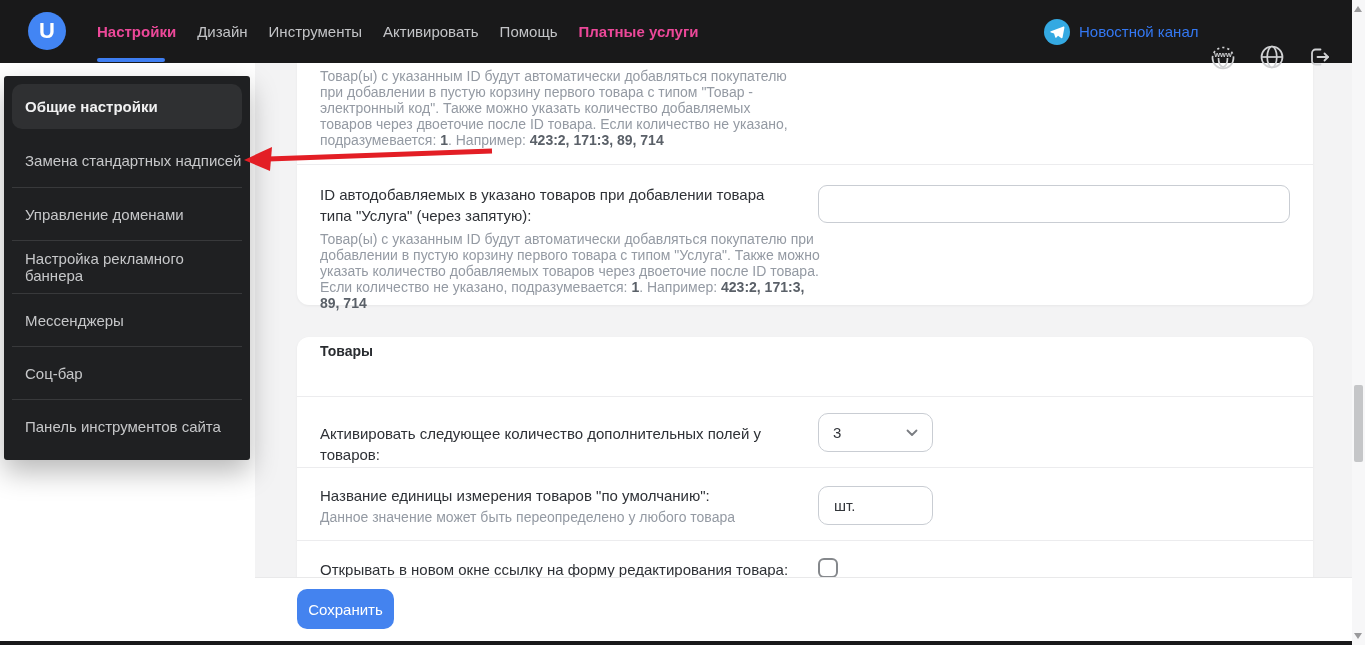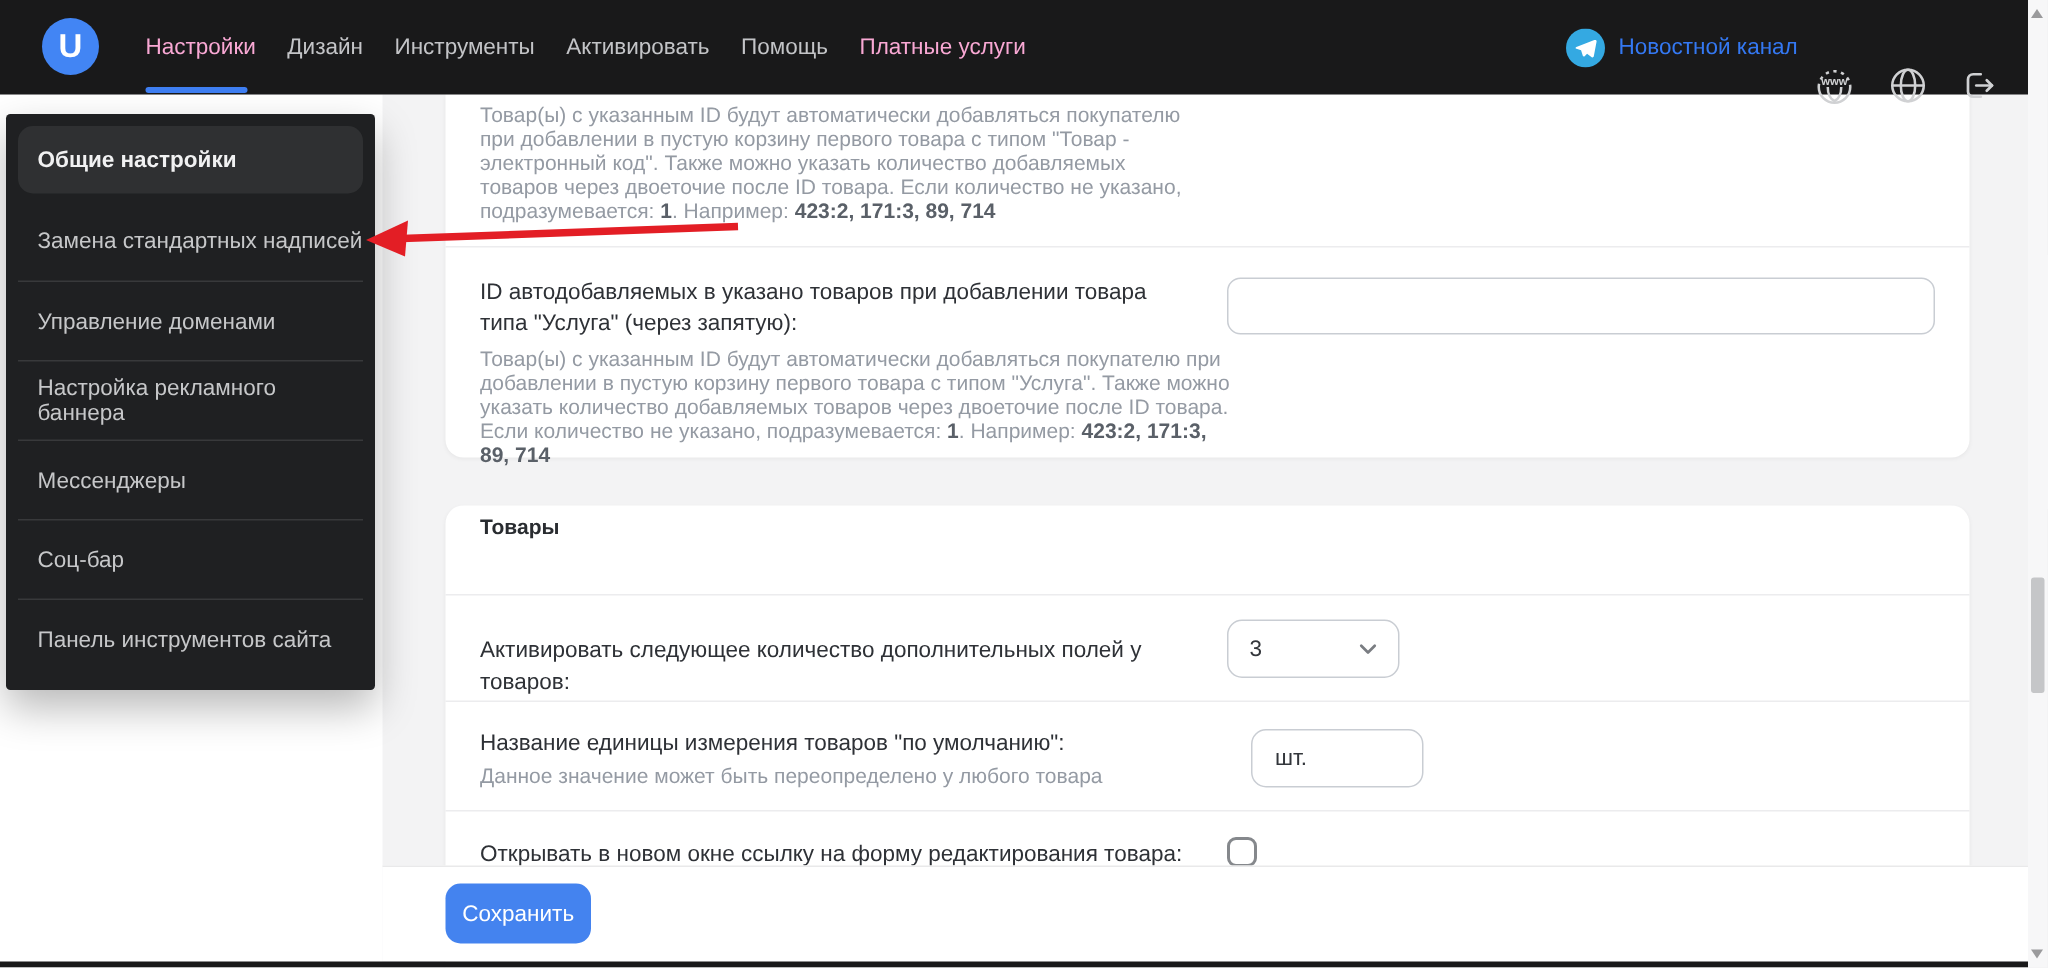--- a/index.html
+++ b/index.html
@@ -7,21 +7,21 @@
   body { font-family:"Liberation Sans", sans-serif; background:#f3f3f4; }
   #app { position:relative; width:1365px; height:645px; }
 
   
   .header { position:absolute; left:0; top:0; width:1352px; height:63px; background:#19191a; z-index:8; }
   .logo { position:absolute; left:28px; top:12px; width:38px; height:38px; border-radius:50%;
           background:#4285f4; color:#fff; font-weight:700; font-size:22px;
           display:flex; align-items:center; justify-content:center; cursor:pointer; }
   .nav { position:absolute; left:97px; top:0; height:63px; display:flex; gap:21px; align-items:center; }
   .nav-item { font-size:15px; color:#c3c4c7; cursor:pointer; white-space:nowrap; }
-  .nav-item.active, .nav-item.strong { color:#f9a8d4; font-weight:400; }
+  .nav-item.active, .nav-item.strong { color:#ec4899; font-weight:700; }
   .nav-underline { position:absolute; left:97px; top:58px; width:68px; height:4px; background:#3e7ef2; border-radius:3px; }
   .tg-link { position:absolute; left:1044px; top:18px; height:27px; display:flex; align-items:center; gap:9px;
              color:#3478f2; font-size:15px; cursor:pointer; }
   .hdr-icon { position:absolute; top:20px; cursor:pointer; line-height:0;margin-top:23px; }
   .hdr-icon.www { left:1209px; }
   .hdr-icon.globe { left:1258px; }
   .hdr-icon.logout { left:1304px; }
 
   
   .left-col { position:absolute; left:0; top:63px; width:255px; height:582px; background:#ffffff; z-index:1; }
@@ -163,21 +163,21 @@
       <span class="chev">
         <svg width="12" height="8" viewBox="0 0 12 8" fill="none" stroke="#7a7d82" stroke-width="1.8" stroke-linecap="round" stroke-linejoin="round">
             <path d="M1.5 1.5 L6 6 L10.5 1.5"></path>
           </svg>
       </span>
     </div>
     <div class="divider" style="top:130px;"></div>
 
     <div class="field-label" style="left:23px; top:148px; width:495px;">Название единицы измерения товаров "по умолчанию":</div>
     <div class="help-text" style="left:23px; top:172px; width:495px;">Данное значение может быть переопределено у любого товара</div>
-    <input class="text-input" style="left: 521px; top: 149px; width: 115px; height: 39px; border-radius: 10px; margin-left: 16px;" type="text" value="шт.">
+    <input class="text-input" style="left: 521px; top: 149px; width: 115px; height: 39px; border-radius: 10px;" type="text" value="шт.">
     <div class="divider" style="top:203px;"></div>
 
     <div class="field-label" style="left:23px; top:222px; width:495px;">Открывать в новом окне ссылку на форму редактирования товара:</div>
     <span class="checkbox" style="top:221px;"></span>
   </div>
 
   <div class="footer">
     <button class="save-btn">Сохранить</button>
   </div>
   <div class="bottom-strip"></div>

